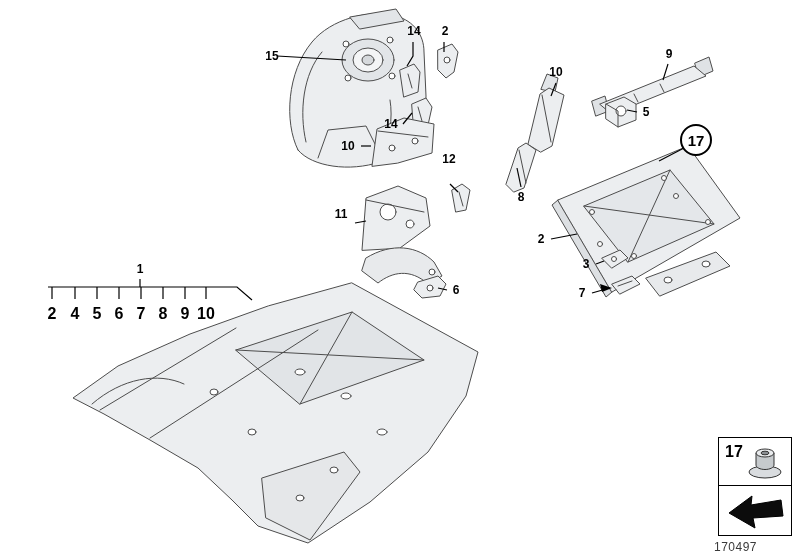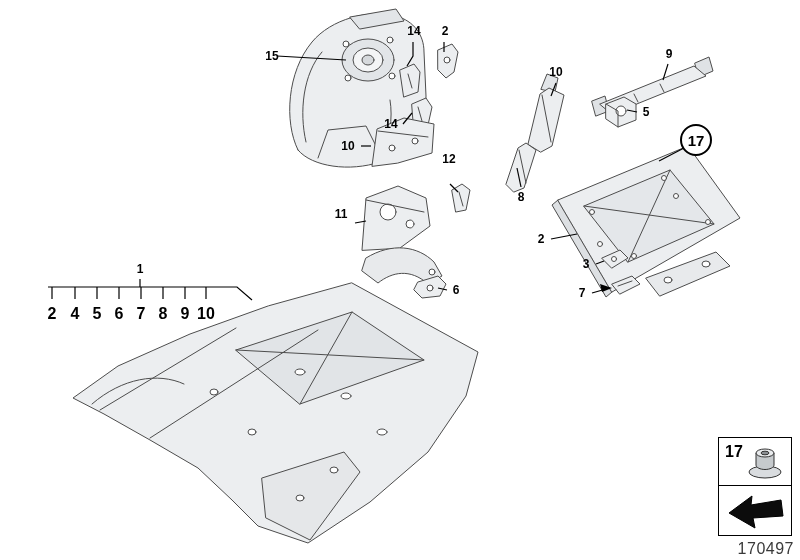--- a/index.html
+++ b/index.html
@@ -12,22 +12,22 @@
   .co-circle{width:28px;height:28px;border:2px solid #000;border-radius:50%;
       background:#fff;display:flex;align-items:center;justify-content:center;
       font-size:15px;font-weight:700;transform:translate(-50%,-50%);
       position:absolute;}
   .legend{position:absolute;left:718px;top:437px;width:74px;height:99px;
       border:1.5px solid #000;background:#fff;box-sizing:border-box;}
   .legend-cell{position:relative;height:48px;box-sizing:border-box;}
   .legend-cell.top{border-bottom:1.5px solid #000;height:48px;}
   .legend-num{position:absolute;left:6px;top:5px;font-weight:700;font-size:16px;}
   .legend-icon{position:absolute;left:0;top:0;width:71px;height:46px;}
-  .fig-id{position:absolute;left:714px;top:540px;width:80px;text-align:right;
-      font-size:16px;color:#3a3a3a;letter-spacing:.5px;}
+  .fig-id{position:absolute;left:714px;top:540px;width:80px;text-align:left;
+      font-size:12px;color:#3a3a3a;letter-spacing:.5px;}
 </style>
 </head>
 <body>
 
 <div class="stage">
 
   <svg class="art" viewBox="0 0 800 560" xmlns="http://www.w3.org/2000/svg">
     <g stroke="#4d4d4d" stroke-width="1" fill="#eceef0" stroke-linejoin="round" stroke-linecap="round">
 
       <g>

